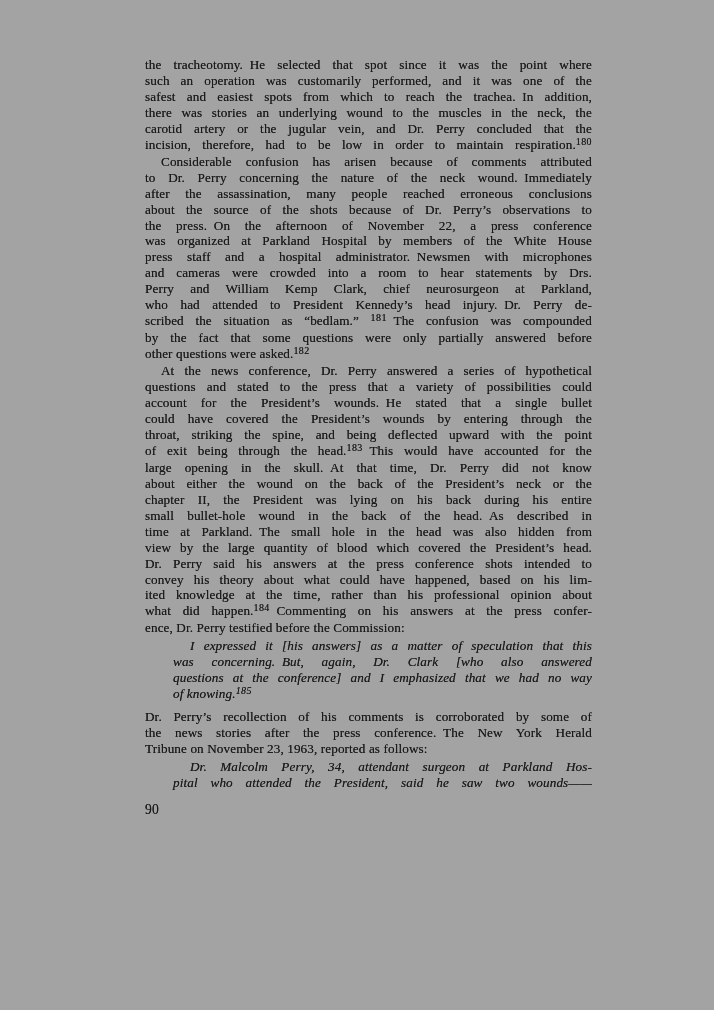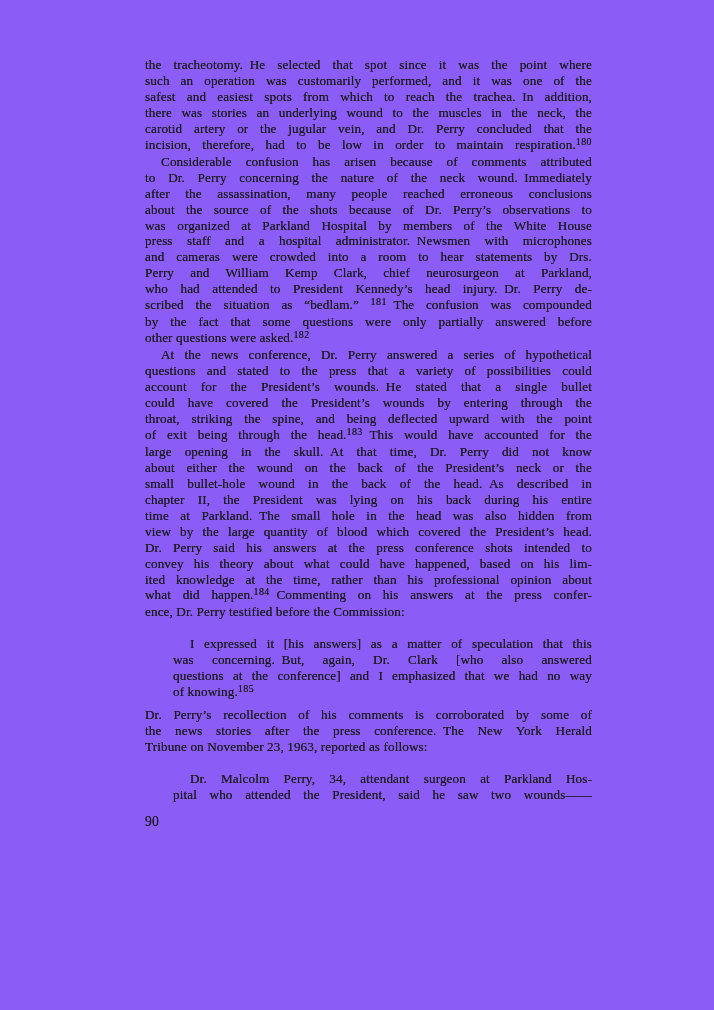--- a/index.html
+++ b/index.html
@@ -4,21 +4,21 @@
 <style>
   html, body {
     margin: 0;
     padding: 0;
     background: #ffffff;
   }
   .page {
     position: relative;
     width: 714px;
     height: 1010px;
-    background: #8b5cf6;
+    background: #a3a3a3;
     overflow: hidden;
     font-family: "Liberation Serif", "DejaVu Serif", serif;
     color: #1b1b1b;
   }
   .text-column {
     position: absolute;
     left: 145px;
     top: 57px;
     width: 447px;
     font-size: 13.2px;
@@ -31,21 +31,22 @@
     text-align: justify;
     text-align-last: justify;
   }
   .line.short {
     text-align-last: left;
   }
   .line.indent {
     text-indent: 16px;
   }
   .block.quote {
-    margin: 16px 0 6px 28px;
+    margin: 2px 0 6px 28px;
+    font-style: italic;
   }
   .block.quote .line.indent {
     text-indent: 17px;
   }
   .sup {
     font-size: 10px;
     position: relative;
     top: -4px;
     letter-spacing: 0.4px;
   }
@@ -68,40 +69,41 @@
         <div class="line">safest and easiest spots from which to reach the trachea. In addition,</div>
         <div class="line">there was stories an underlying wound to the muscles in the neck, the</div>
         <div class="line">carotid artery or the jugular vein, and Dr. Perry concluded that the</div>
         <div class="line">incision, therefore, had to be low in order to maintain respiration.<span class="sup">180</span></div>
       </div>
       <div class="block body">
         <div class="line indent">Considerable confusion has arisen because of comments attributed</div>
         <div class="line">to Dr. Perry concerning the nature of the neck wound. Immediately</div>
         <div class="line">after the assassination, many people reached erroneous conclusions</div>
         <div class="line">about the source of the shots because of Dr. Perry’s observations to</div>
+        <div class="line">the press. On the afternoon of November 22, a press conference</div>
         <div class="line">was organized at Parkland Hospital by members of the White House</div>
         <div class="line">press staff and a hospital administrator. Newsmen with microphones</div>
         <div class="line">and cameras were crowded into a room to hear statements by Drs.</div>
         <div class="line">Perry and William Kemp Clark, chief neurosurgeon at Parkland,</div>
         <div class="line">who had attended to President Kennedy’s head injury. Dr. Perry de-</div>
         <div class="line">scribed the situation as “bedlam.” <span class="sup">181</span> The confusion was compounded</div>
         <div class="line">by the fact that some questions were only partially answered before</div>
         <div class="line short">other questions were asked.<span class="sup">182</span></div>
       </div>
       <div class="block body">
         <div class="line indent">At the news conference, Dr. Perry answered a series of hypothetical</div>
         <div class="line">questions and stated to the press that a variety of possibilities could</div>
         <div class="line">account for the President’s wounds. He stated that a single bullet</div>
         <div class="line">could have covered the President’s wounds by entering through the</div>
         <div class="line">throat, striking the spine, and being deflected upward with the point</div>
         <div class="line">of exit being through the head.<span class="sup">183</span> This would have accounted for the</div>
         <div class="line">large opening in the skull. At that time, Dr. Perry did not know</div>
         <div class="line">about either the wound on the back of the President’s neck or the</div>
+        <div class="line">chapter II, the President was lying on his back during his entire</div>
         <div class="line">small bullet-hole wound in the back of the head. As described in</div>
-        <div class="line">chapter II, the President was lying on his back during his entire</div>
         <div class="line">time at Parkland. The small hole in the head was also hidden from</div>
         <div class="line">view by the large quantity of blood which covered the President’s head.</div>
         <div class="line">Dr. Perry said his answers at the press conference shots intended to</div>
         <div class="line">convey his theory about what could have happened, based on his lim-</div>
         <div class="line">ited knowledge at the time, rather than his professional opinion about</div>
         <div class="line">what did happen.<span class="sup">184</span> Commenting on his answers at the press confer-</div>
         <div class="line short">ence, Dr. Perry testified before the Commission:</div>
       </div>
       <div class="block quote">
         <div class="line indent">I expressed it [his answers] as a matter of speculation that this</div>

